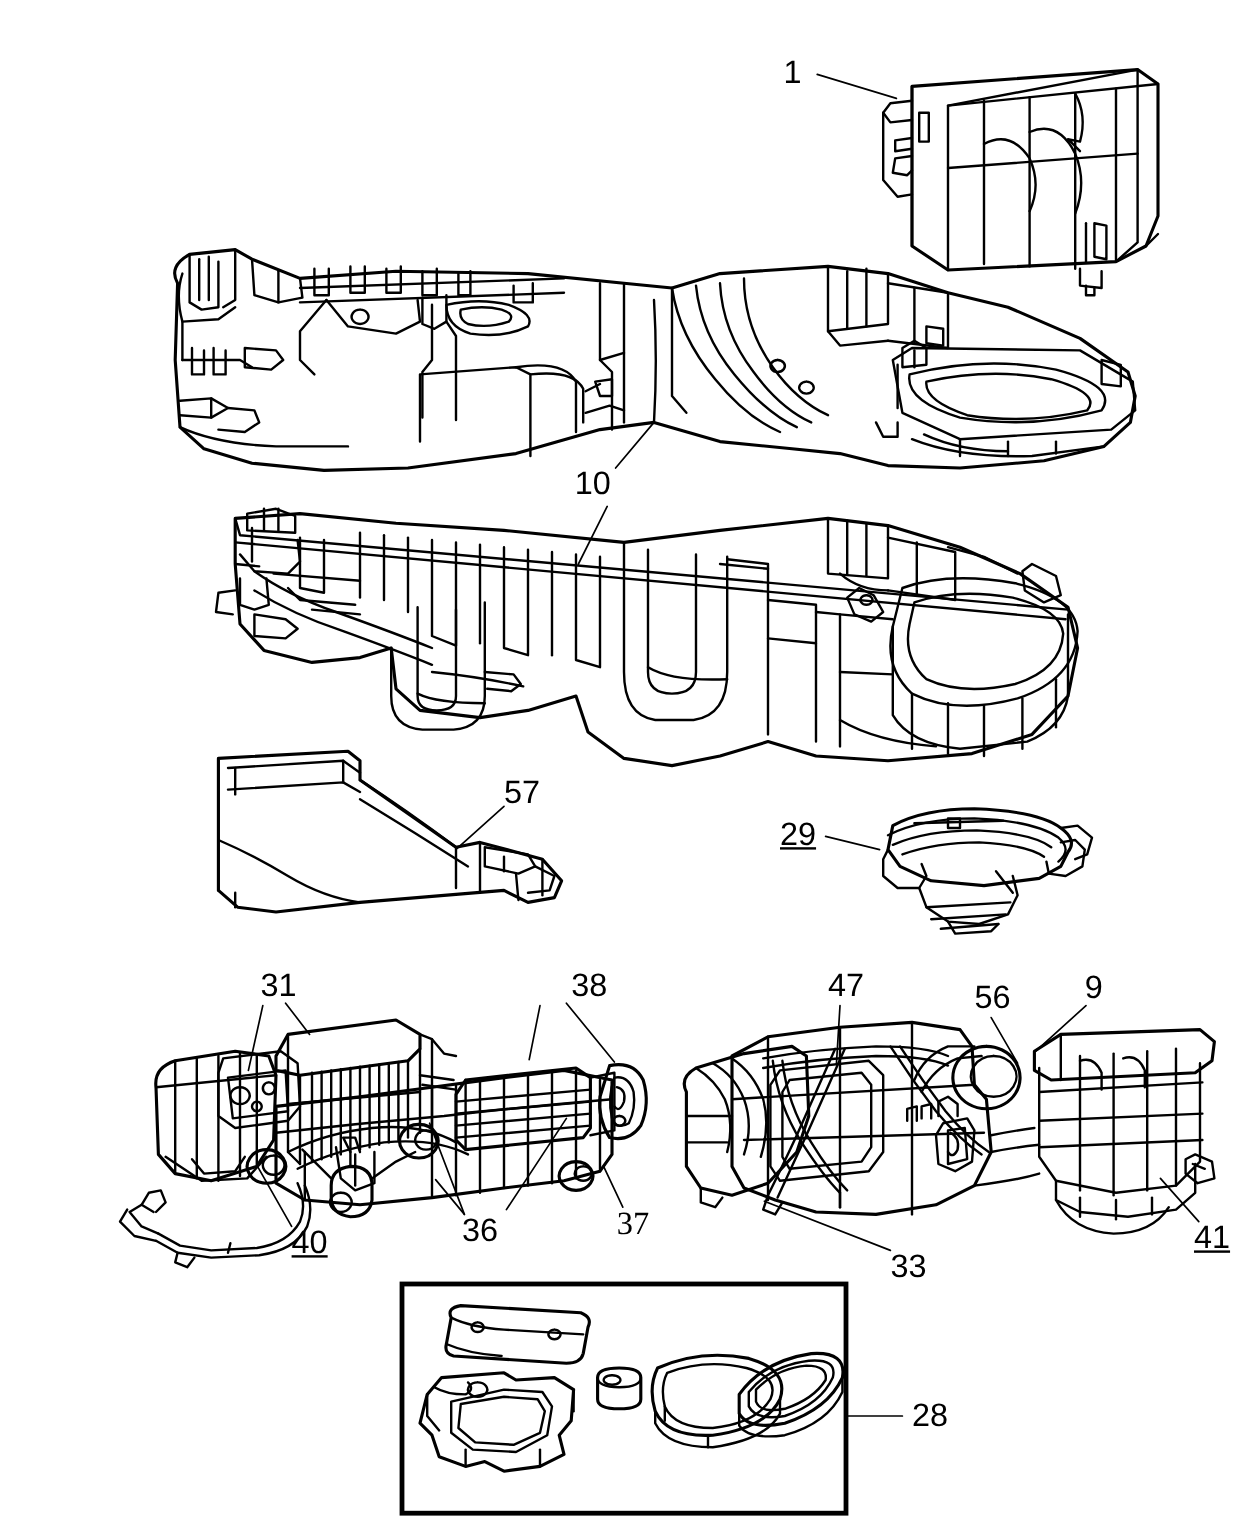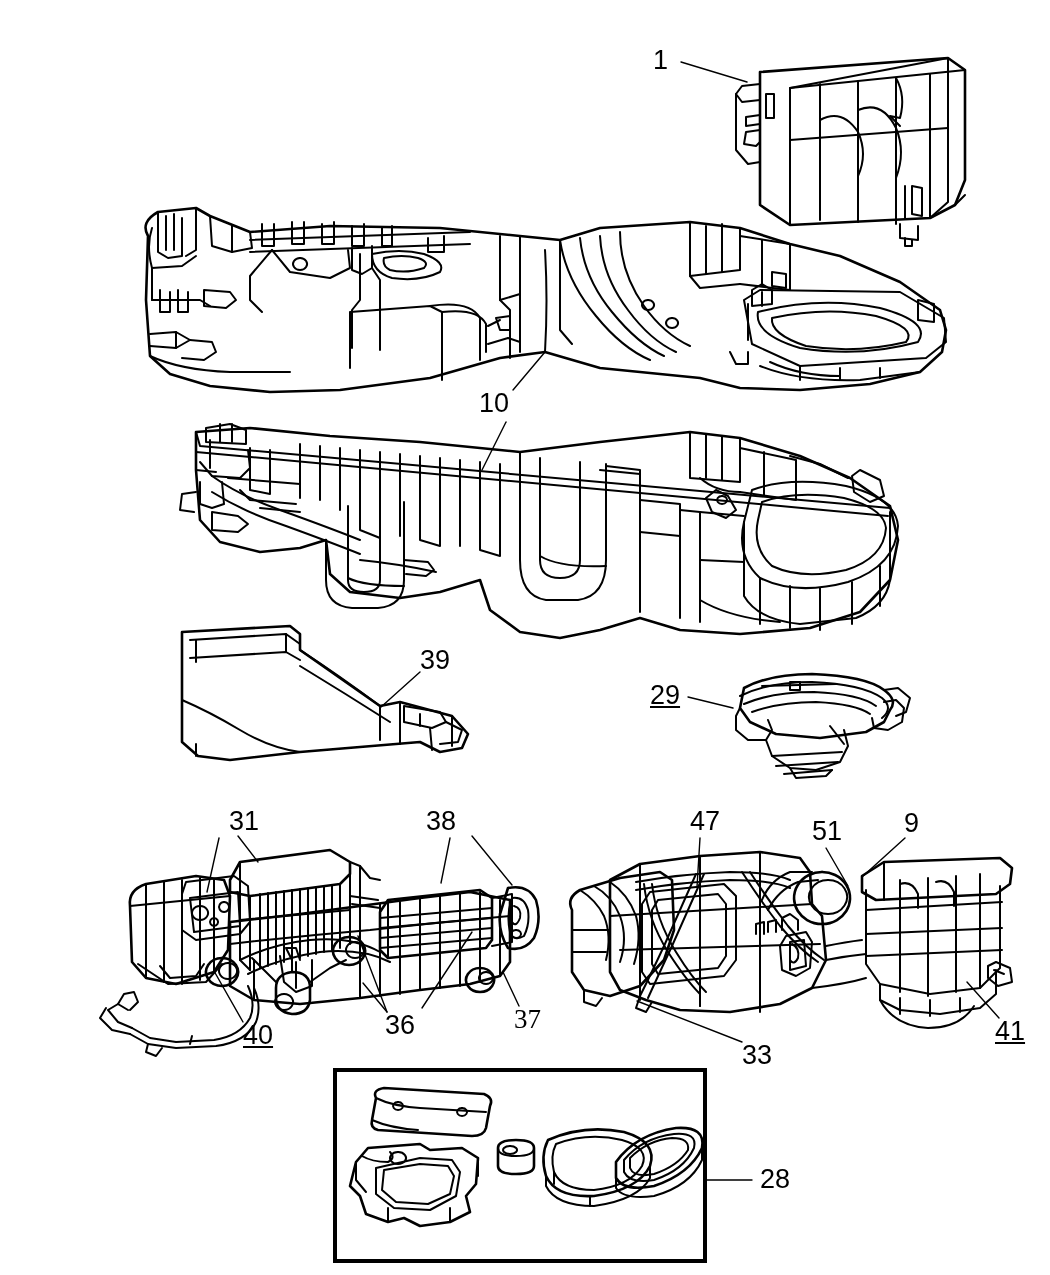--- a/index.html
+++ b/index.html
@@ -497,26 +497,26 @@
           <line x1="999" y1="1018" x2="967" y2="982"></line>
           <line x1="752" y1="1180" x2="707" y2="1180"></line>
         </g>
     </g>
   </svg>
 
   <div class="inset-frame" style="left:333px;top:1068px;width:374px;height:195px;"></div>
 
   <div class="callout" style="left:653px;top:47px;">1</div>
   <div class="callout" style="left:479px;top:390px;">10</div>
-  <div class="callout" style="left:420px;top:647px;">39</div>
+  <div class="callout" style="left:420px;top:647px;">57</div>
   <div class="callout" style="left:650px;top:682px;text-decoration:underline;">29</div>
-  <div class="callout" style="left:229px;top:808px;">31</div>
-  <div class="callout" style="left:426px;top:808px;">38</div>
+  <div class="callout" style="left:217px;top:808px;">31</div>
+  <div class="callout" style="left:476px;top:808px;">38</div>
   <div class="callout" style="left:690px;top:808px;">47</div>
-  <div class="callout" style="left:812px;top:818px;">51</div>
+  <div class="callout" style="left:812px;top:818px;">56</div>
   <div class="callout" style="left:904px;top:810px;">9</div>
   <div class="callout" style="left:385px;top:1012px;">36</div>
   <div class="callout" style="left:514px;top:1006px;font-family:Liberation Serif, serif;">37</div>
   <div class="callout" style="left:243px;top:1022px;text-decoration:underline;">40</div>
   <div class="callout" style="left:742px;top:1042px;">33</div>
   <div class="callout" style="left:995px;top:1018px;text-decoration:underline;">41</div>
   <div class="callout" style="left:760px;top:1166px;">28</div>
 
 </div>
 

